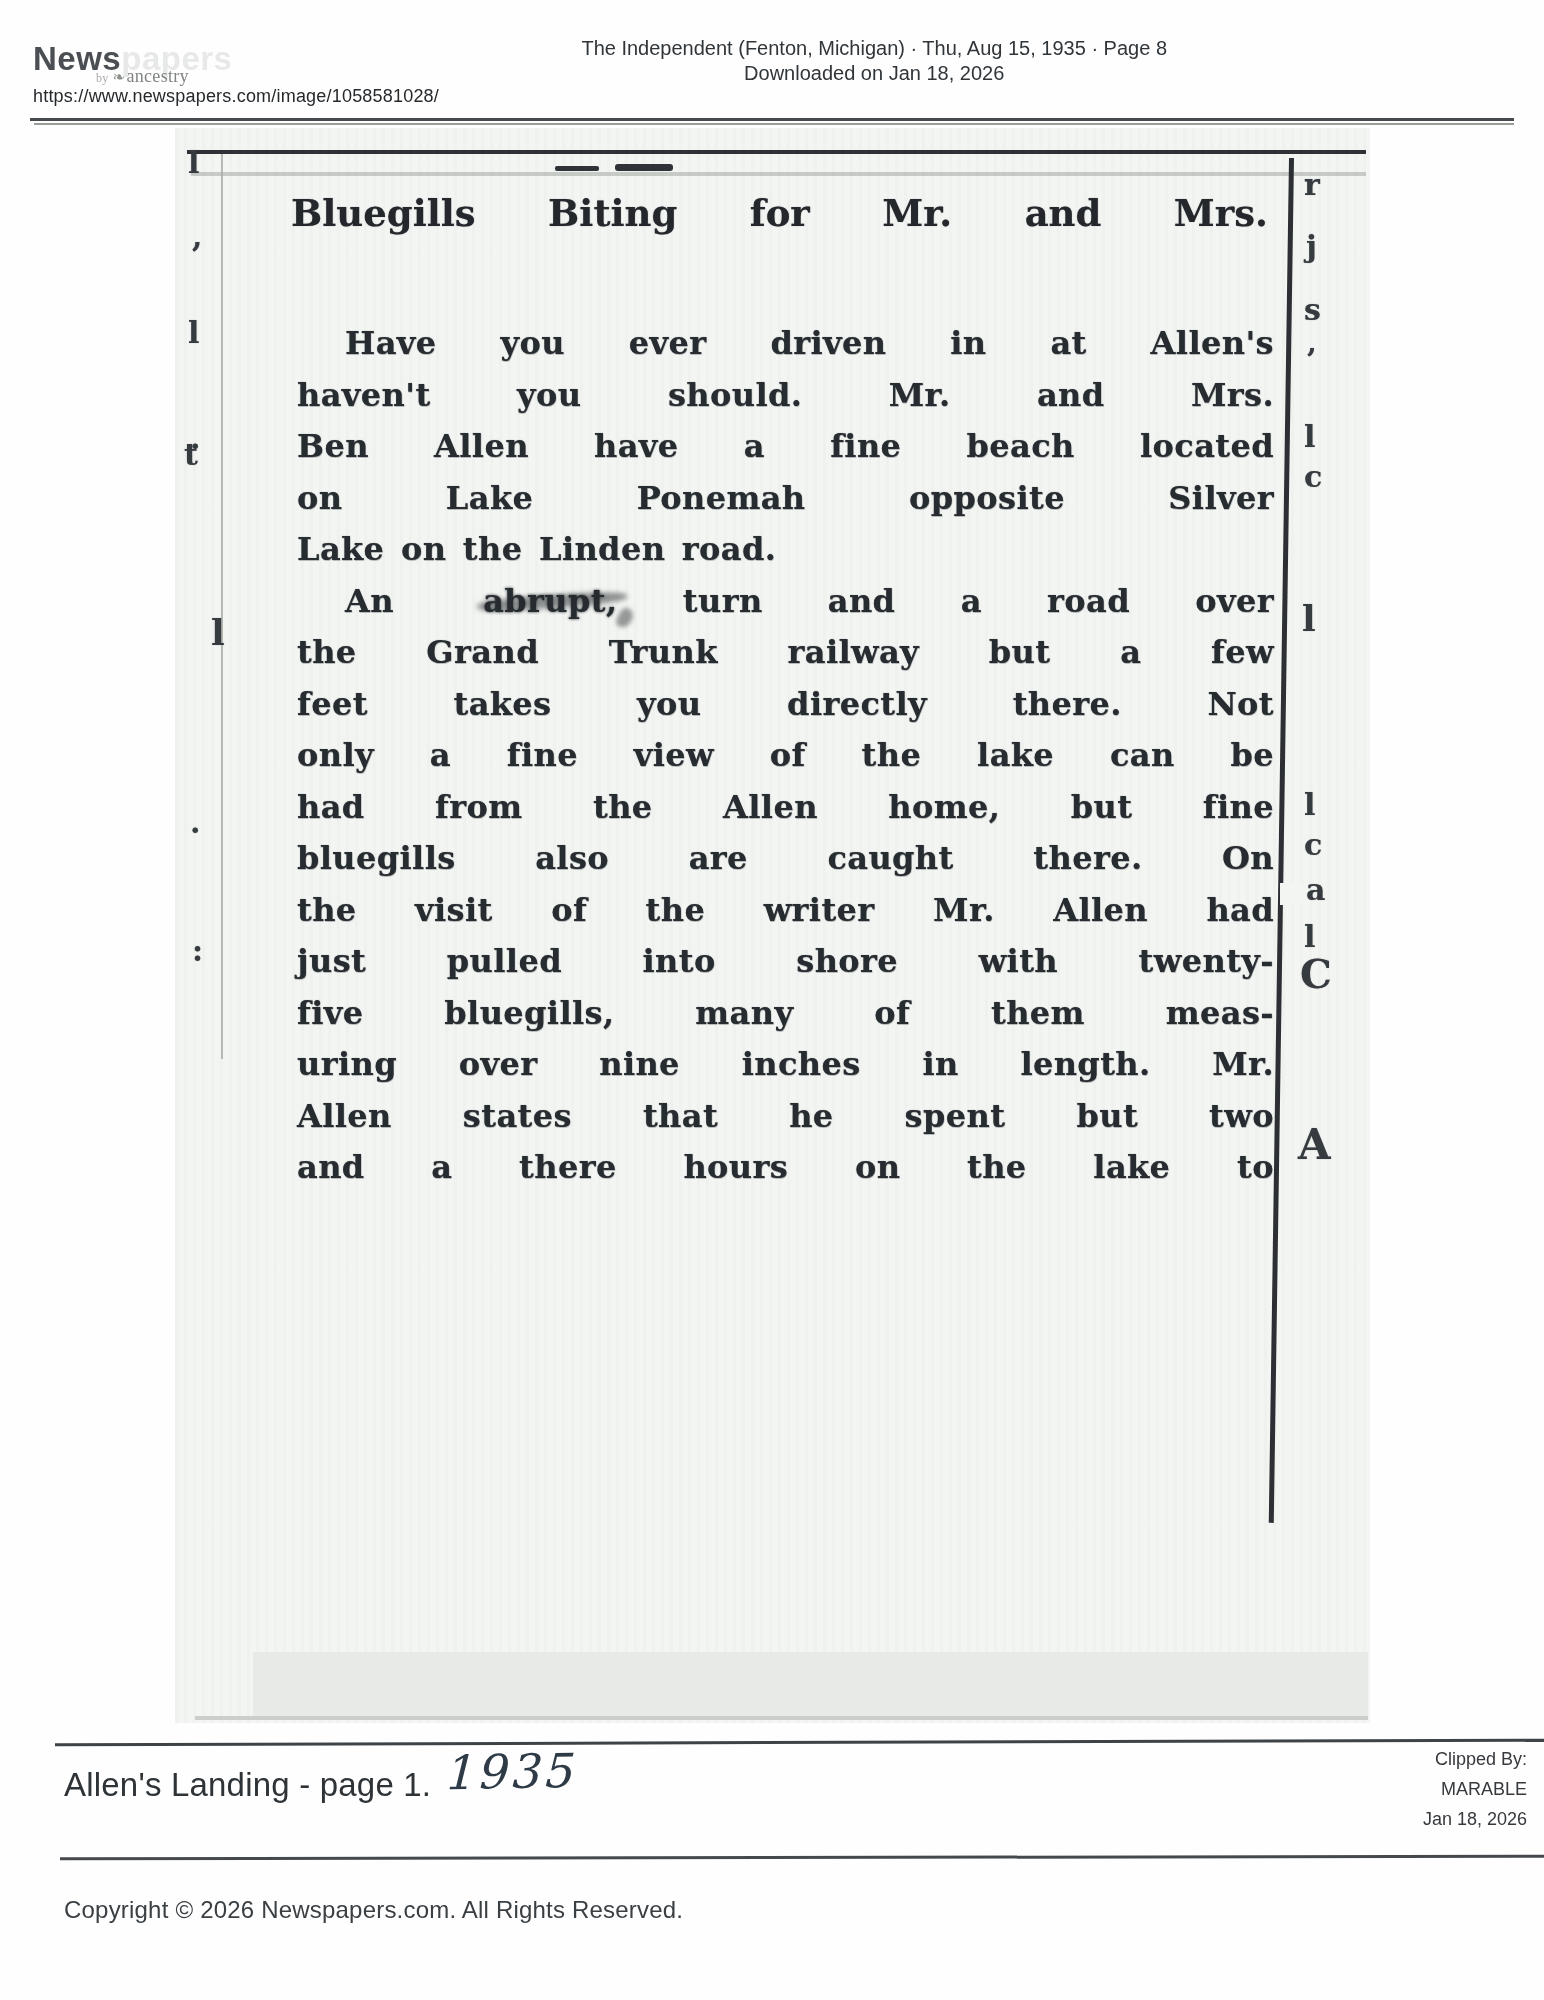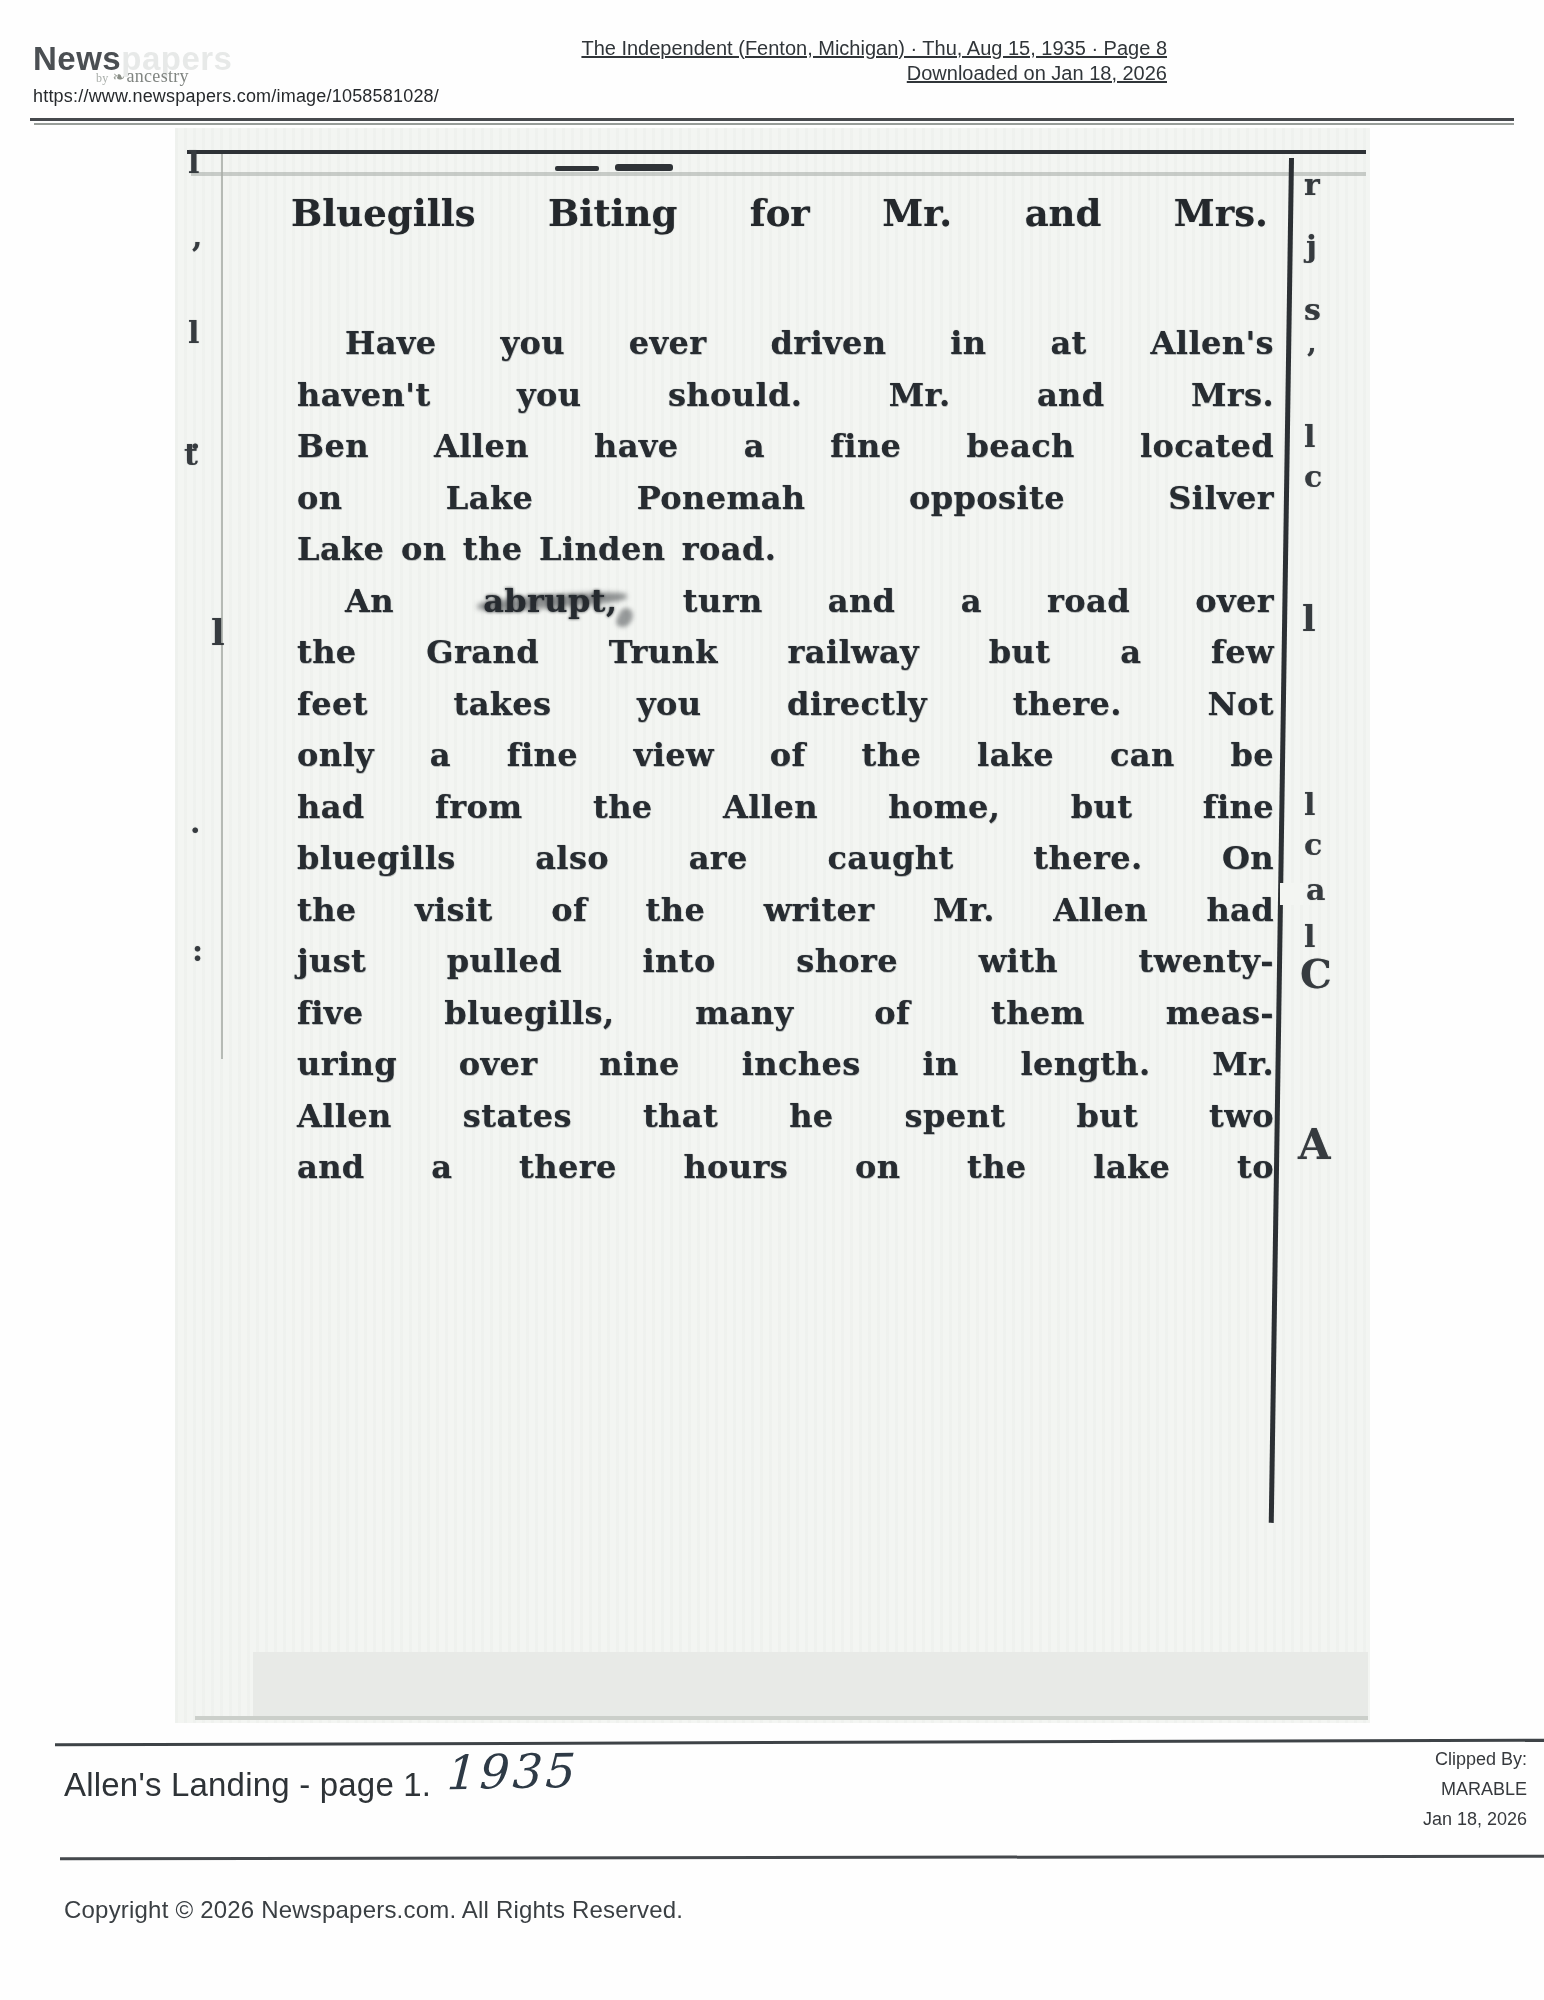--- a/index.html
+++ b/index.html
@@ -16,22 +16,22 @@
   .brand-ancestry{
     position:absolute;left:96px;top:66px;font-family:Liberation Serif, serif;
     font-size:18px;color:#6b706c;opacity:.85;letter-spacing:.3px;
   }
   .brand-ancestry .by{font-size:12px;color:#9aa09b;margin-right:4px;}
   .brand-ancestry .leaf{font-size:15px;color:#767c73;margin-right:1px;}
   .header-url{
     position:absolute;left:33px;top:86px;font-size:18px;color:#26292c;letter-spacing:.2px;
   }
   .source-block{
-    position:absolute;right:377px;top:36px;text-align:right;
-    font-size:20px;line-height:24.5px;color:#303539;text-decoration:underline;
+    position:absolute;right:377px;top:36px;text-align:center;
+    font-size:20px;line-height:24.5px;color:#303539;
   }
   .header-rule{position:absolute;left:30px;right:30px;top:118px;height:3px;background:#46494d;}
   .header-rule2{position:absolute;left:34px;right:30px;top:123px;height:1.5px;background:#989d99;}
 
   
   .scan{
     position:absolute;left:175px;top:128px;width:1195px;height:1595px;
     background:#f3f5f2;
     background-image:repeating-linear-gradient(90deg,rgba(150,160,152,.045) 0 3px,transparent 3px 9px);
   }

